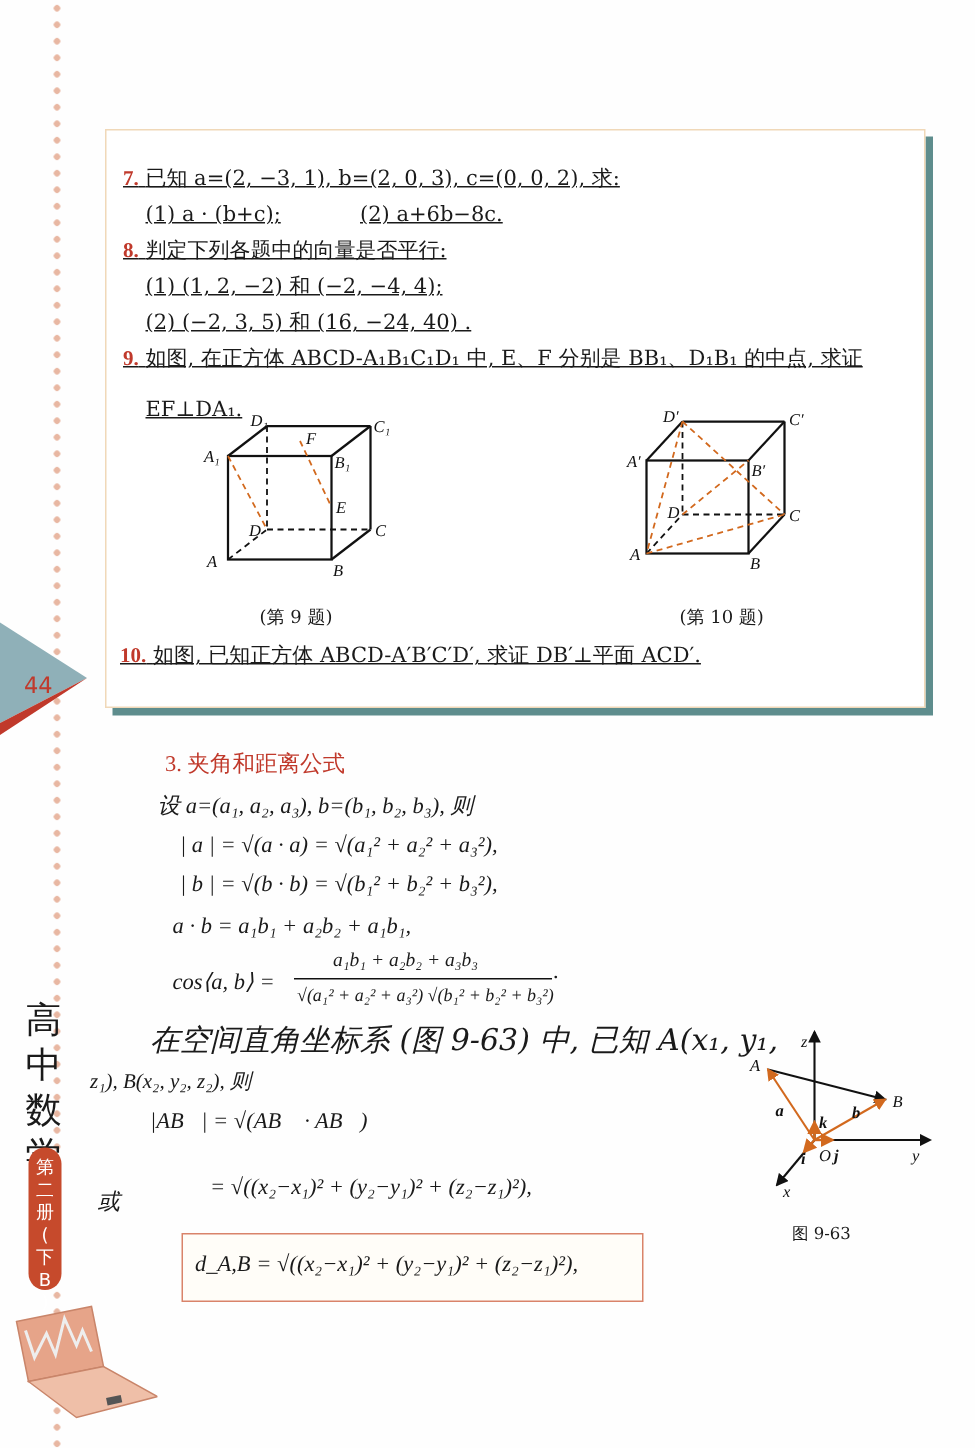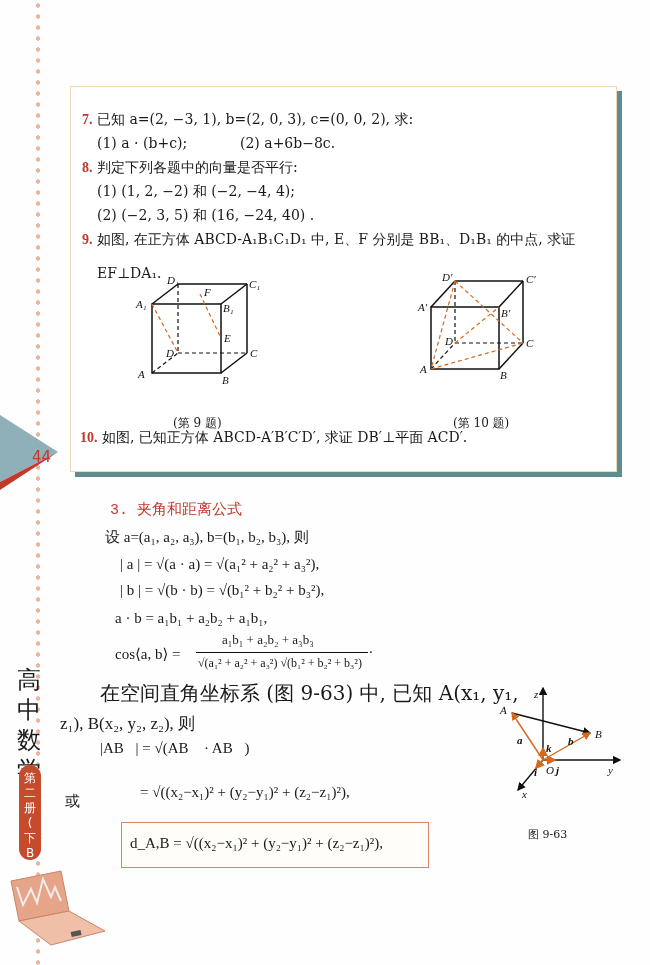--- a/index.html
+++ b/index.html
@@ -4,40 +4,40 @@
 <style>
   html,body{margin:0;padding:0;}
   body{width:650px;height:965px;position:relative;background:#fefefe;overflow:hidden;
        font-family:"DejaVu Serif","Liberation Serif",serif;color:#1a1a1a;}
   .abs{position:absolute;}
   .dots{position:absolute;left:35px;top:0;width:6px;height:965px;
         background-image:radial-gradient(circle,#e8b7a2 2px,transparent 2.3px);
         background-size:6px 11px;background-repeat:repeat-y;}
   .exbox{position:absolute;left:70px;top:86px;width:545px;height:384px;background:#fff;
          border:1px solid #f0d8b8;box-shadow:5px 5px 0 #5e8d8d;}
-  .line{position:absolute;font-size:14px;white-space:nowrap;line-height:18px;}
+  .line{position:absolute;font-size:14px;white-space:nowrap;line-height:18px;text-decoration:underline;}
   .num{color:#c0392b;font-weight:bold;font-family:"Liberation Serif",serif;}
-  .cap{position:absolute;font-size:12px;margin-top:12px;}
-  .sect{position:absolute;left:110px;top:500px;color:#c0392b;font-size:15px;font-family:Liberation Mono, monospace;}
-  .f{position:absolute;font-size:15px;white-space:nowrap;font-family:"Liberation Serif",serif;}
+  .cap{position:absolute;font-size:12px;}
+  .sect{position:absolute;left:110px;top:500px;color:#c0392b;font-size:15px;font-family:Liberation Serif, serif;}
+  .f{position:absolute;font-size:15px;white-space:nowrap;font-family:"Liberation Serif",serif;font-style:italic;}
   .vtitle{position:absolute;left:14px;top:665px;width:30px;font-size:24px;line-height:30px;color:#1a1a1a;text-align:center;font-family:"DejaVu Serif",serif;}
   .pill{position:absolute;left:19px;top:765px;width:22px;height:95px;background:#c64a2c;border-radius:11px;color:#fff;
         font-size:12px;line-height:15px;text-align:center;padding-top:6px;box-sizing:border-box;font-family:"DejaVu Sans",sans-serif;}
   .formulabox{position:absolute;left:121px;top:822px;width:306px;height:44px;border:1px solid #d9836a;background:#fffdf8;}
 </style>
 </head>
 <body>
 
 <div class="dots"></div>
 
 <svg class="abs" style="left:0;top:410px" width="70" height="80">
   <polygon points="0,5 58,42 0,72" fill="#8fb0b8"></polygon>
   <polygon points="0,72 58,42 0,80" fill="#c0392b"></polygon>
 </svg>
-<div class="abs" style="left:16px;top:448px;color:#c0392b;font-size:15px;font-family:'DejaVu Sans',sans-serif;margin-left:16px;">44</div>
+<div class="abs" style="left:16px;top:448px;color:#c0392b;font-size:15px;font-family:'DejaVu Sans',sans-serif;">44</div>
 
 <div class="exbox"></div>
 
 <div class="line" style="left:82px;top:110px">
   <span class="num">7.</span>
   <span>已知 a=(2, −3, 1), b=(2, 0, 3), c=(0, 0, 2), 求:</span>
 </div>
 <div class="line" style="left:97px;top:134px">(1) a · (b+c);</div>
 <div class="line" style="left:240px;top:134px">(2) a+6b−8c.</div>
 
@@ -131,21 +131,21 @@
 <div class="f" style="left:120px;top:582px">| b | = √(b · b) = √(b₁² + b₂² + b₃²),</div>
 <div class="f" style="left:115px;top:610px">a · b = a₁b₁ + a₂b₂ + a₁b₁,</div>
 
 <div class="f" style="left:115px;top:645px">cos⟨a, b⟩ =</div>
 <div class="f" style="left:222px;top:632px;font-size:13px">a₁b₁ + a₂b₂ + a₃b₃</div>
 <div class="abs" style="left:196px;top:652px;width:172px;border-top:1px solid #111"></div>
 <div class="f" style="left:198px;top:656px;font-size:12px">√(a₁² + a₂² + a₃²) √(b₁² + b₂² + b₃²)</div>
 <div class="f" style="left:369px;top:640px">.</div>
 
 <div class="f" style="left:100px;top:680px;font-family:'DejaVu Serif',serif;font-size:20px">在空间直角坐标系 (图 9-63) 中, 已知 A(x₁, y₁,</div>
-<div class="f" style="left:60px;top:712px;font-size:17px">z₁), B(x₂, y₂, z₂), 则</div>
+<div class="f" style="left:60px;top:712px;font-size:14px">z₁), B(x₂, y₂, z₂), 则</div>
 <div class="f" style="left:100px;top:740px">|AB⃗| = √(AB⃗ · AB⃗)</div>
 <div class="f" style="left:140px;top:784px">= √((x₂−x₁)² + (y₂−y₁)² + (z₂−z₁)²),</div>
 <div class="f" style="left:65px;top:792px;font-family:'DejaVu Serif',serif">或</div>
 
 <div class="formulabox"></div>
 <div class="f" style="left:130px;top:835px">d_A,B = √((x₂−x₁)² + (y₂−y₁)² + (z₂−z₁)²),</div>
 
 <svg class="abs" style="left:490px;top:680px" width="140" height="130">
   <defs>
     <marker id="ah" markerWidth="6" markerHeight="6" refX="5" refY="3" orient="auto">

